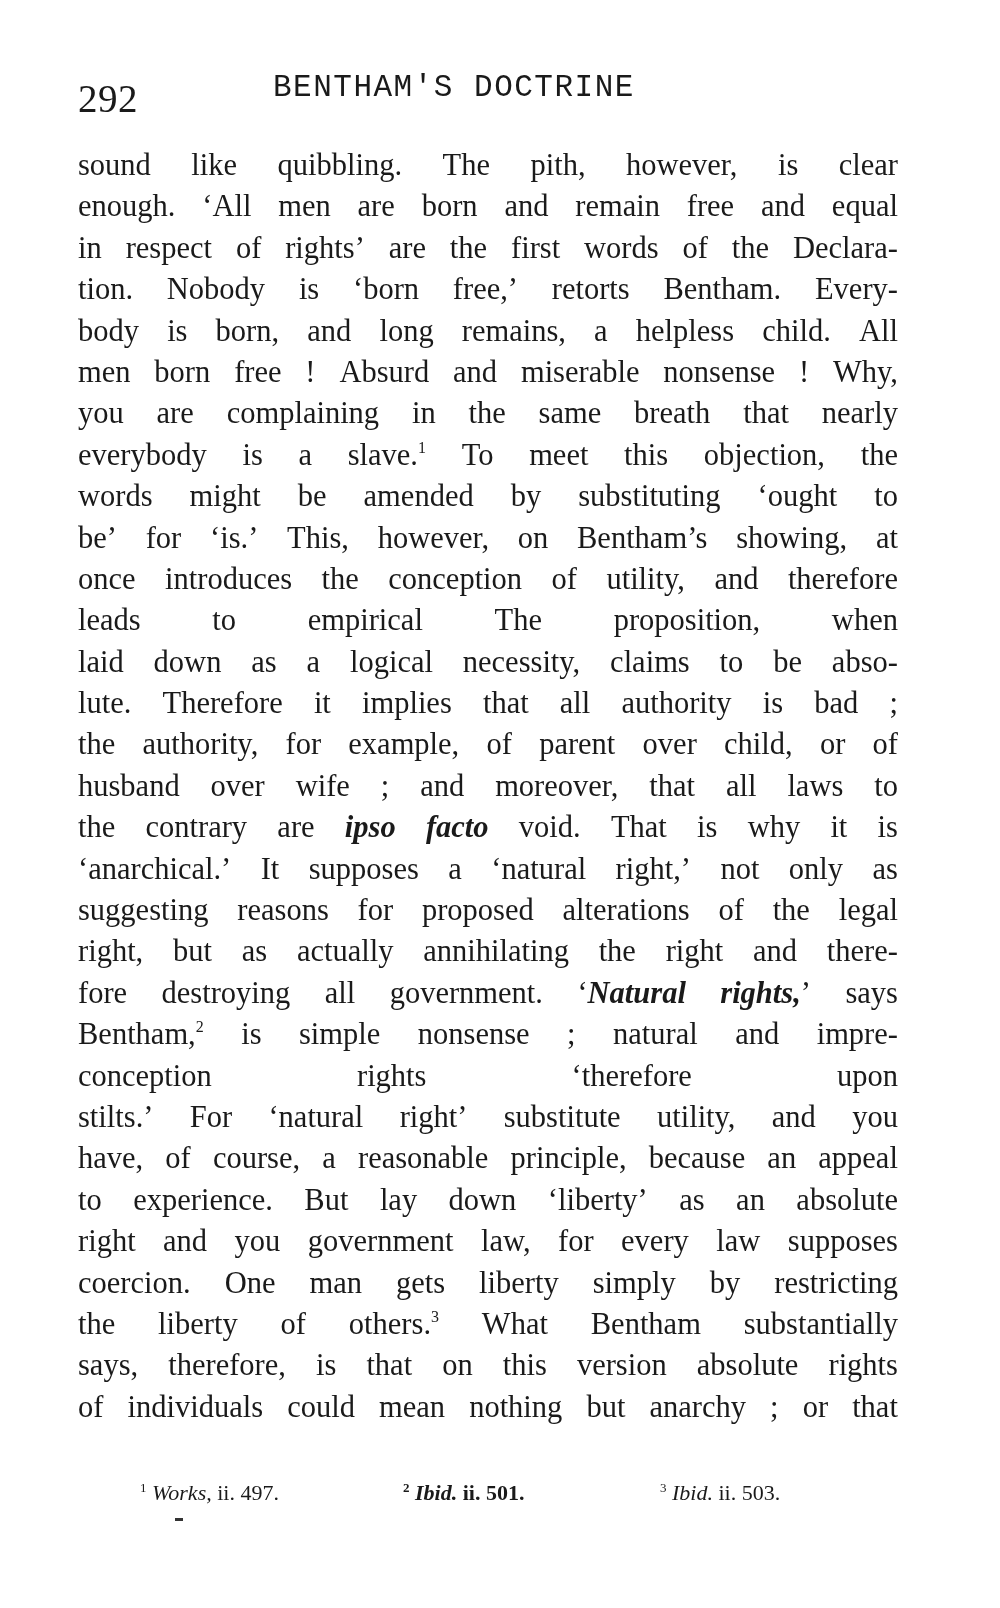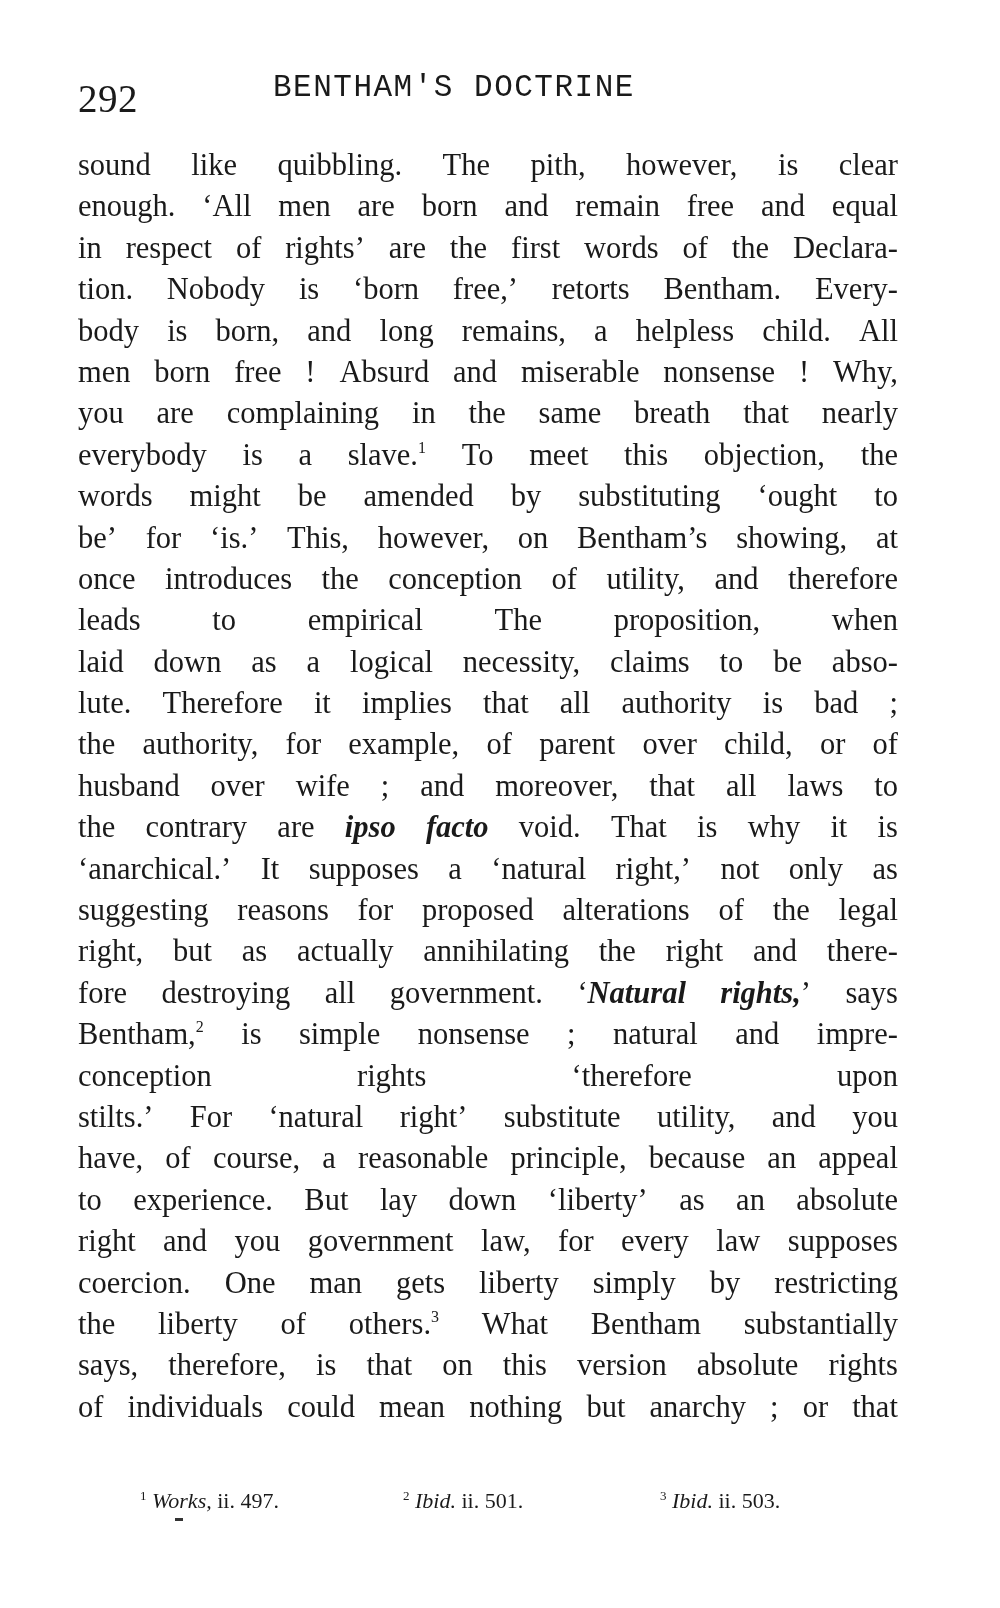--- a/index.html
+++ b/index.html
@@ -72,29 +72,29 @@
     .footnotes {
       position: absolute;
       top: 1480px;
       left: 140px;
       width: 720px;
       height: 30px;
       font-size: 22px;
     }
     .footnote {
       position: absolute;
-      top: 8px;
+      top: 0;
       white-space: nowrap;
     }
     .footnote sup {
       font-size: 13px;
       vertical-align: 8px;
     }
     .fn1 { left: 0; }
-    .fn2 { left: 263px; }
+    .fn2 { left: 263px; font-weight: bold; }
     .fn3 { left: 520px; }
     .stray-mark {
       position: absolute;
       left: 175px;
       top: 1518px;
       width: 8px;
       height: 3px;
       background: #333;
     }
   </style>

